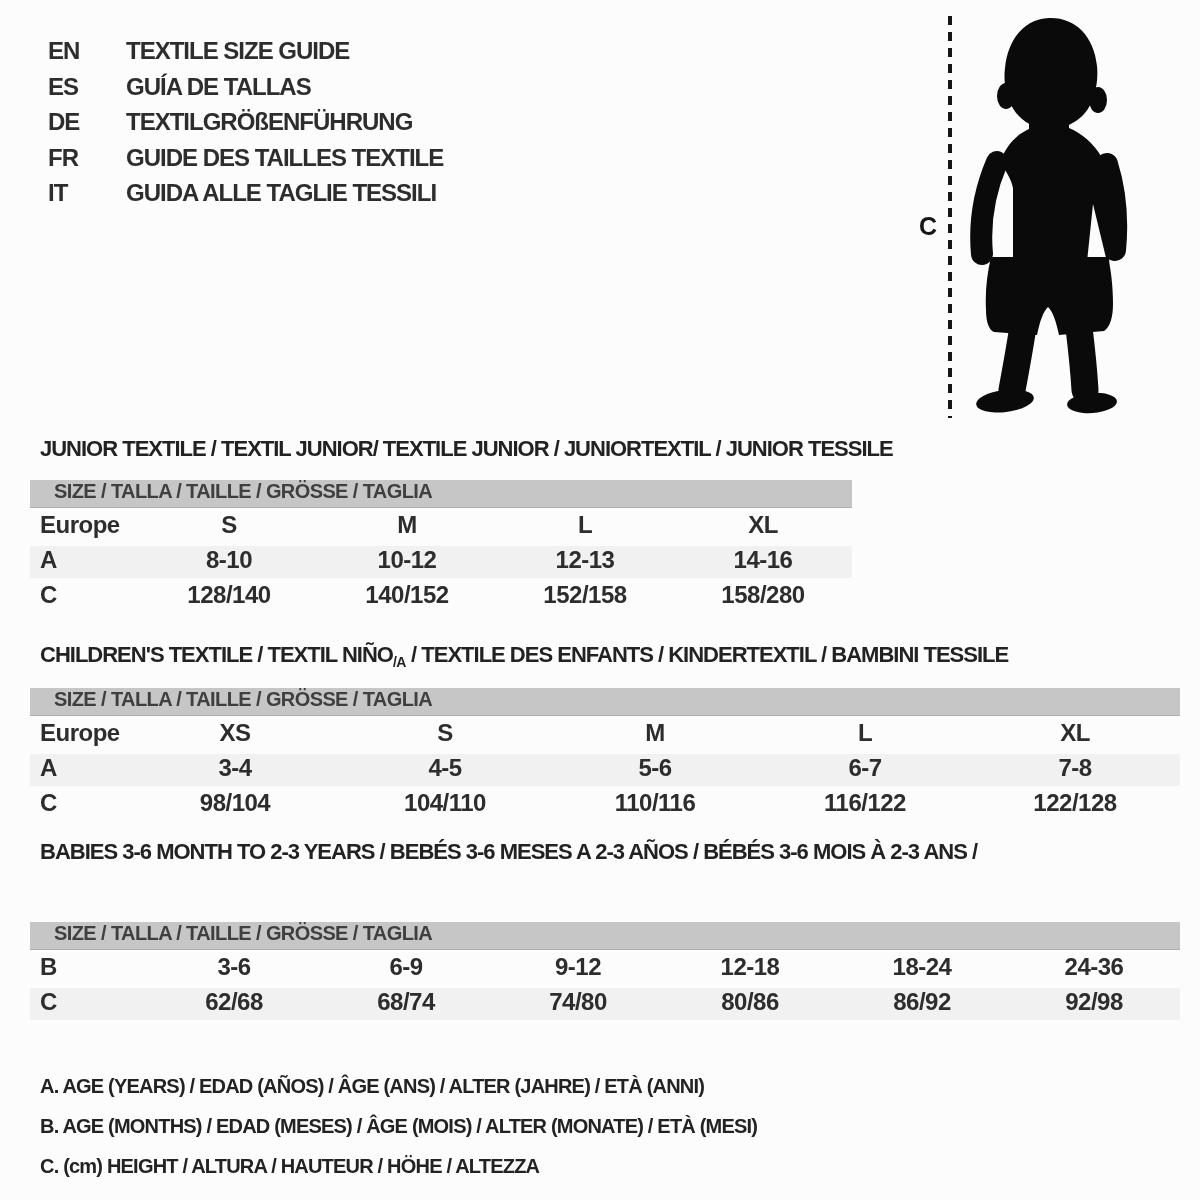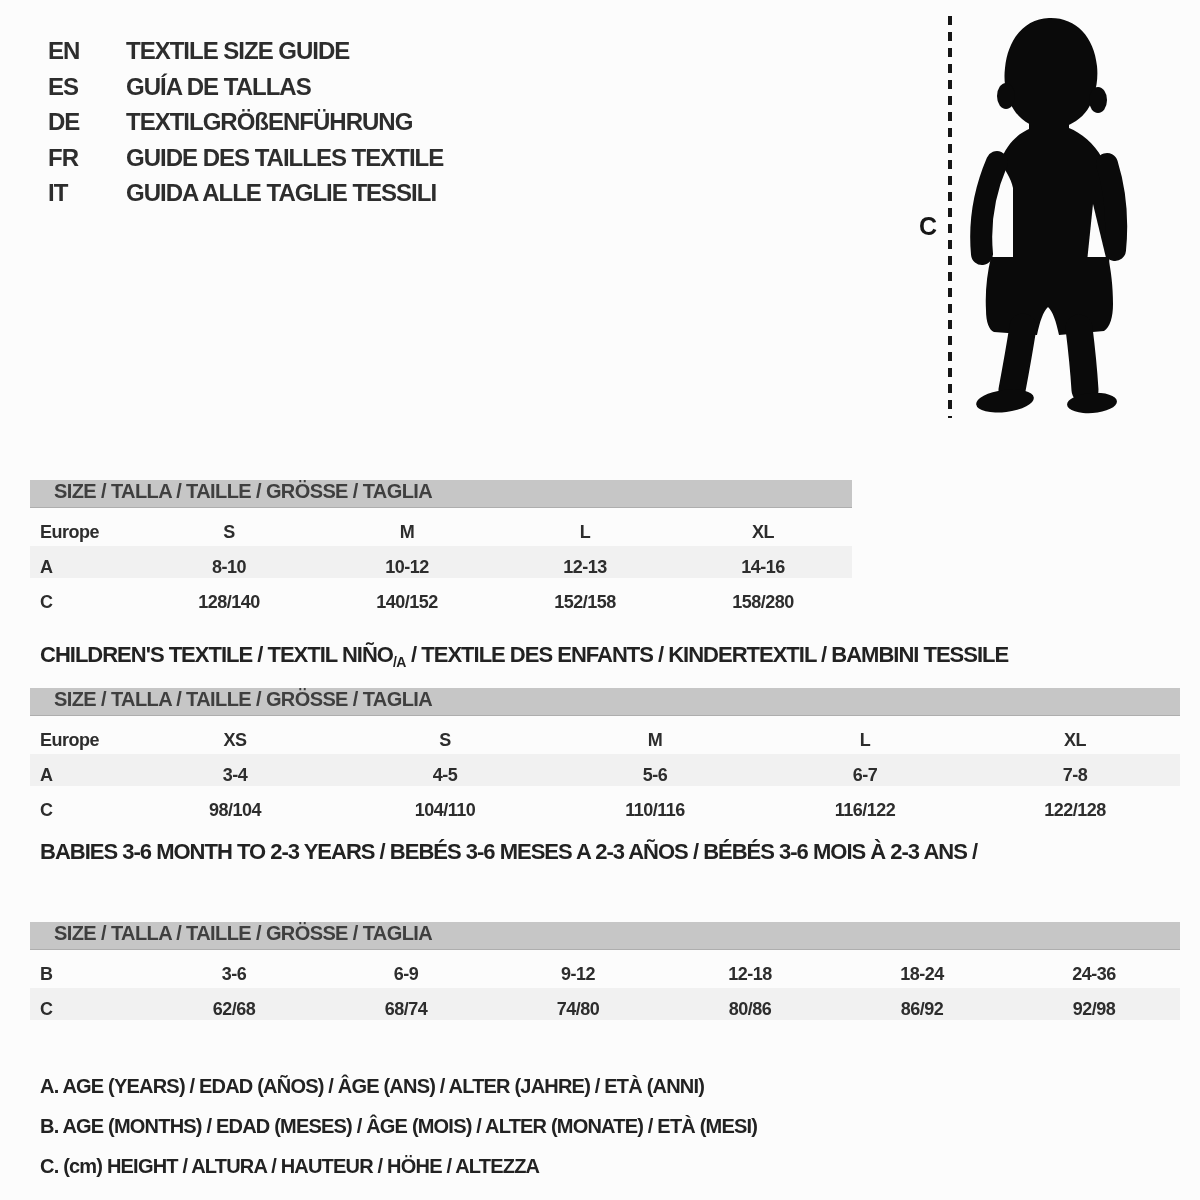--- a/index.html
+++ b/index.html
@@ -35,21 +35,21 @@
   
   .stable { position:absolute; left:30px; }
   .w-small { width:822px; }
   .w-wide  { width:1150px; }
   .sbar {
     height:28px; background:#c6c6c6; color:#3f3f3f;
     border-bottom:1px solid #aeaeae; margin-bottom:3px;
     display:flex; padding-left:24px; box-sizing:border-box;
     font-size:20px; letter-spacing:-0.6px;
   }
-  .srow { display:flex; height:32px; align-items:flex-end; margin-bottom:3px; font-size:18px; letter-spacing:-0.5px; }
+  .srow { display:flex; height:32px; align-items:flex-start; margin-bottom:3px; font-size:24px; letter-spacing:-0.5px; }
   .srow.stripe { background:#f1f1f1; }
   .srow .lbl { padding-left:10px; box-sizing:border-box; text-align:left; }
   .tbl-junior .lbl   { width:110px; }
   .tbl-children .lbl { width:100px; }
   .tbl-babies .lbl   { width:118px; }
   .srow .c { flex:1; text-align:center; }
   .tbl-junior   { top:480px; }
   .tbl-children { top:688px; }
   .tbl-babies   { top:922px; }
 
@@ -105,20 +105,21 @@
     <g stroke="#0a0a0a" fill="none" stroke-linecap="round">
       <path d="M62,315 C58,340 54,362 51,378" stroke-width="27"></path>
       <path d="M118,316 C121,340 123,362 124,378" stroke-width="27"></path>
     </g>
     <g fill="#0a0a0a">
       <ellipse cx="44" cy="389" rx="29" ry="11" transform="rotate(-7 44 389)"></ellipse>
       <ellipse cx="131" cy="391" rx="25" ry="10" transform="rotate(-4 131 391)"></ellipse>
     </g>
   </svg>
 
+  <div class="sec-title t-junior">JUNIOR TEXTILE / TEXTIL JUNIOR/ TEXTILE JUNIOR / JUNIORTEXTIL / JUNIOR TESSILE</div>
   <div class="stable tbl-junior w-small">
     <div class="sbar">
       <span>SIZE / TALLA / TAILLE / GRÖSSE / TAGLIA</span>
     </div>
     <div class="srow">
       <div class="lbl">Europe</div>
       <div class="c">S</div>
       <div class="c">M</div>
       <div class="c">L</div>
       <div class="c">XL</div>

